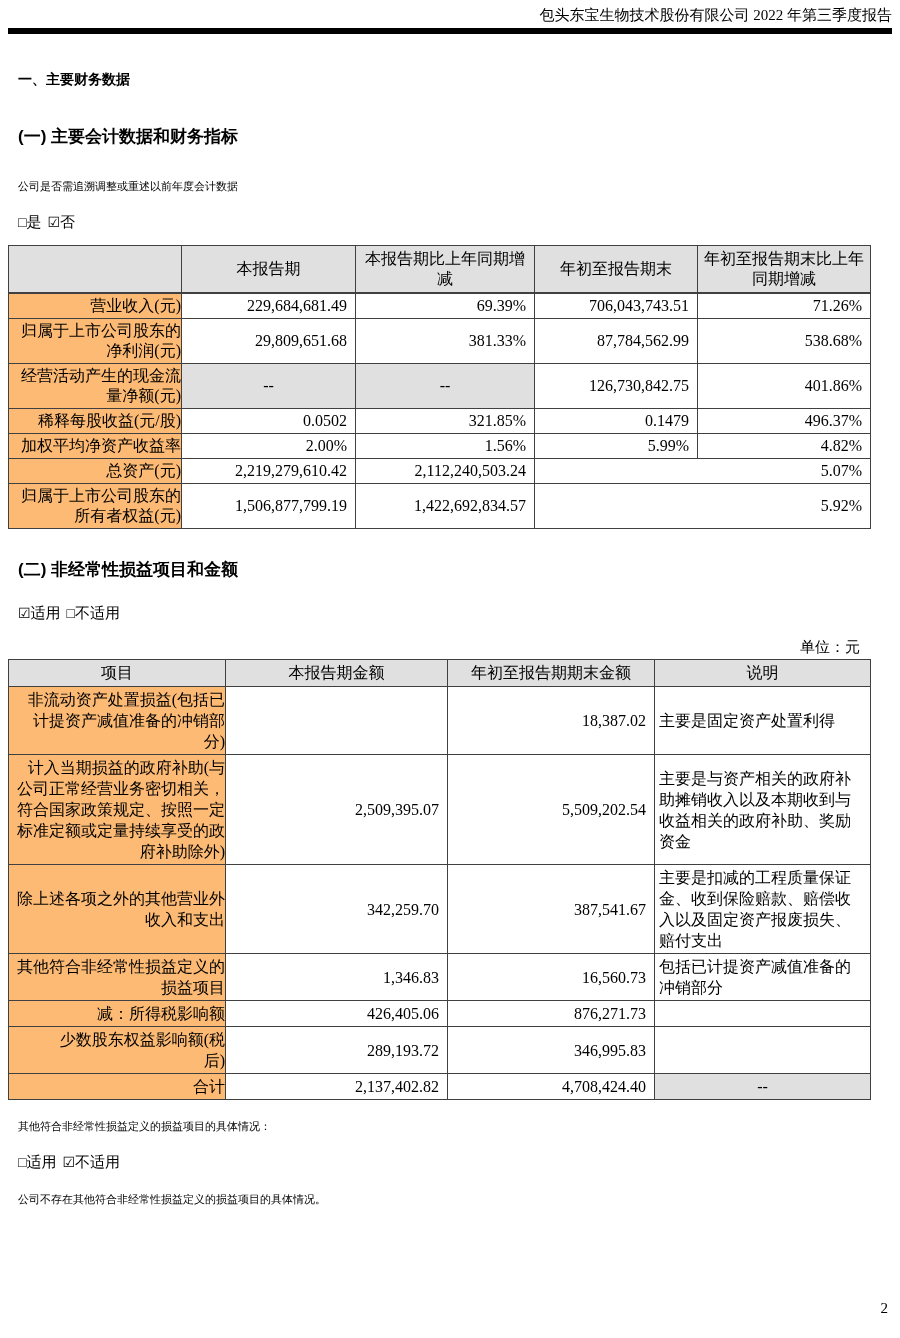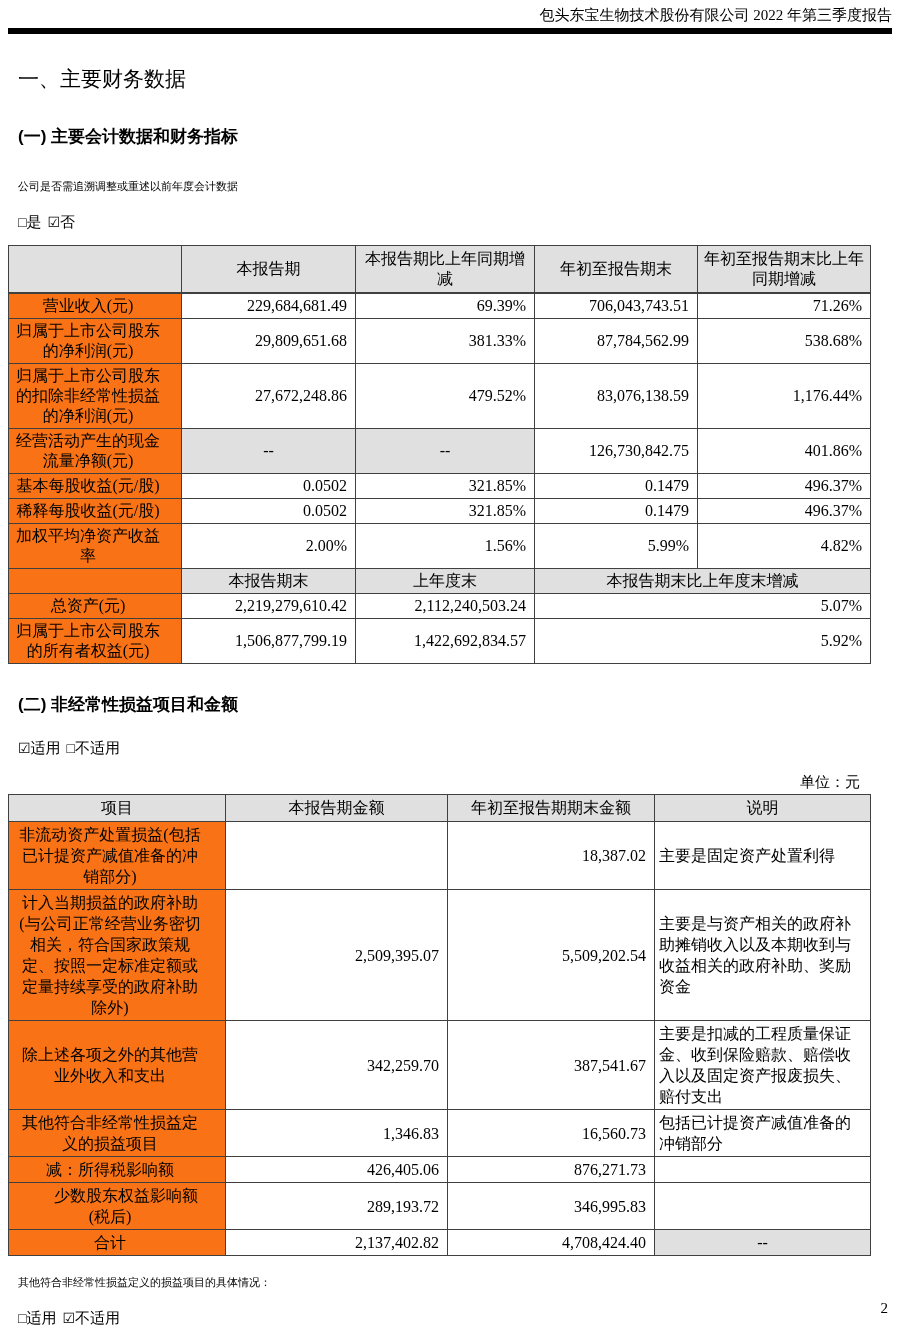--- a/index.html
+++ b/index.html
@@ -14,21 +14,21 @@
   .doc-header {
     margin: 6px 8px 0 8px;
     padding-bottom: 4px;
     border-bottom: 6px solid #000000;
     text-align: right;
     font-size: 15px;
     line-height: 18px;
   }
   h1.sec1 {
     font-family: "Liberation Sans", "DejaVu Sans", sans-serif;
-    font-size: 21px; font-weight: normal;
+    font-size: 14px; font-weight: bold;
     margin: 32px 0 0 18px;
     line-height: 26px;
   }
   h2.sec2 {
     font-family: "Liberation Sans", "DejaVu Sans", sans-serif;
     font-size: 17px; font-weight: bold;
     margin: 34px 0 0 18px;
     line-height: 22px;
   }
   p.body-line {
@@ -61,24 +61,24 @@
     word-break: break-all;
   }
   th {
     background: #e0e0e0;
     text-align: center;
     line-height: 20px;
     padding: 3px 4px;
   }
   table.t1 thead th { border-bottom: 2px solid #404040; }
   td.lbl {
-    background: #f97316;
-    text-align: center;
+    background: #fdba74;
+    text-align: right;
     line-height: 20px;
-    padding: 2px 20px 2px 6px;
+    padding: 2px 0 2px 6px;
   }
   td.num { text-align: right; line-height: 20px; }
   td.ctr { text-align: center; line-height: 20px; }
   td.desc { text-align: left; line-height: 20px; padding: 2px 4px; }
   td.gray { background: #e0e0e0; }
   td.indent { text-indent: 2em; }
   table.t2 { margin-top: 2px; }
   table.t2 td { line-height: 21px; }
   .notes p.body-line { margin-top: 16px; }
   .notes p.choice-line { margin-top: 16px; }
@@ -129,59 +129,39 @@
       <td class="num">71.26%</td>
     </tr>
     <tr>
       <td class="lbl">归属于上市公司股东的净利润(元)</td>
       <td class="num">29,809,651.68</td>
       <td class="num">381.33%</td>
       <td class="num">87,784,562.99</td>
       <td class="num">538.68%</td>
     </tr>
     <tr>
-      <td class="lbl">归属于上市公司股东的扣除非经常性损益的净利润(元)</td>
-      <td class="num">27,672,248.86</td>
-      <td class="num">479.52%</td>
-      <td class="num">83,076,138.59</td>
-      <td class="num">1,176.44%</td>
-    </tr>
-    <tr>
       <td class="lbl">经营活动产生的现金流量净额(元)</td>
       <td class="ctr gray">--</td>
       <td class="ctr gray">--</td>
       <td class="num">126,730,842.75</td>
       <td class="num">401.86%</td>
     </tr>
     <tr>
-      <td class="lbl">基本每股收益(元/股)</td>
-      <td class="num">0.0502</td>
-      <td class="num">321.85%</td>
-      <td class="num">0.1479</td>
-      <td class="num">496.37%</td>
-    </tr>
-    <tr>
       <td class="lbl">稀释每股收益(元/股)</td>
       <td class="num">0.0502</td>
       <td class="num">321.85%</td>
       <td class="num">0.1479</td>
       <td class="num">496.37%</td>
     </tr>
     <tr>
       <td class="lbl">加权平均净资产收益率</td>
       <td class="num">2.00%</td>
       <td class="num">1.56%</td>
       <td class="num">5.99%</td>
       <td class="num">4.82%</td>
-    </tr>
-    <tr>
-      <td class="lbl"></td>
-      <td class="ctr gray">本报告期末</td>
-      <td class="ctr gray">上年度末</td>
-      <td class="ctr gray" colspan="2">本报告期末比上年度末增减</td>
     </tr>
     <tr>
       <td class="lbl">总资产(元)</td>
       <td class="num">2,219,279,610.42</td>
       <td class="num">2,112,240,503.24</td>
       <td class="num" colspan="2">5.07%</td>
     </tr>
     <tr>
       <td class="lbl">归属于上市公司股东的所有者权益(元)</td>
       <td class="num">1,506,877,799.19</td>

